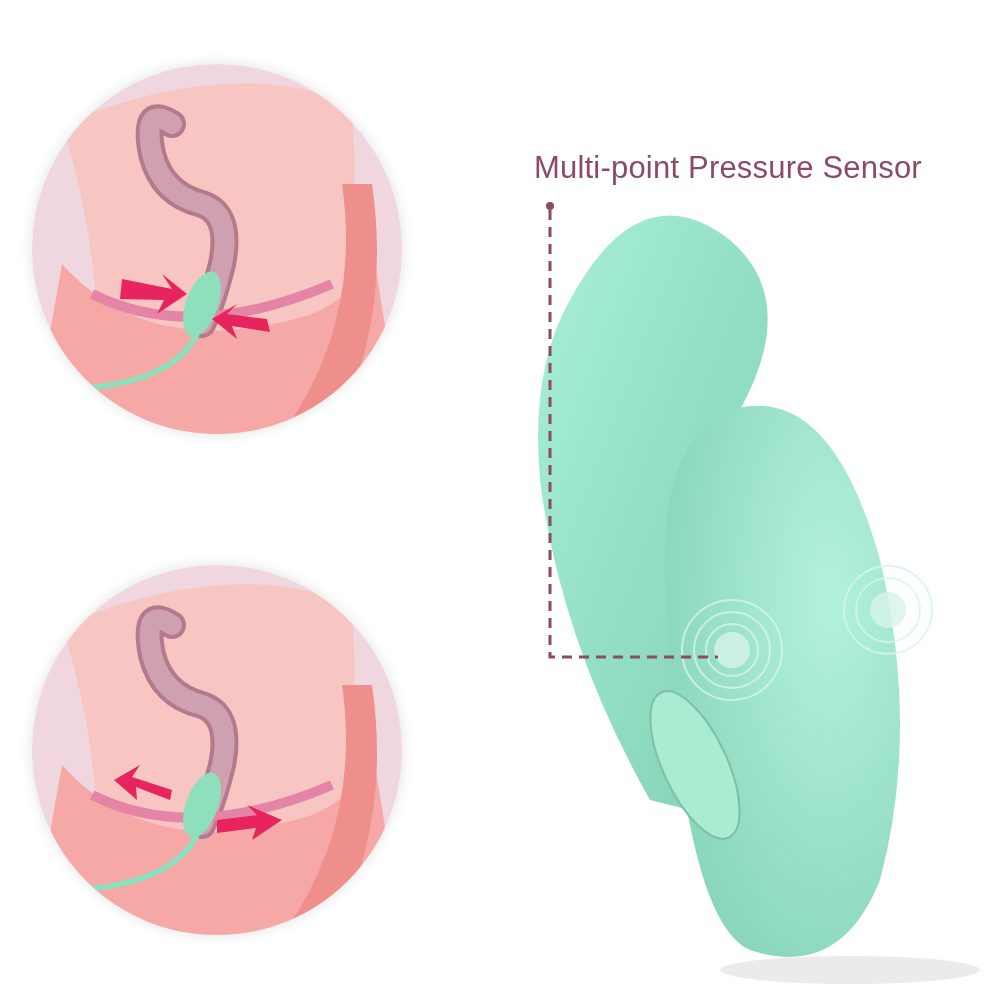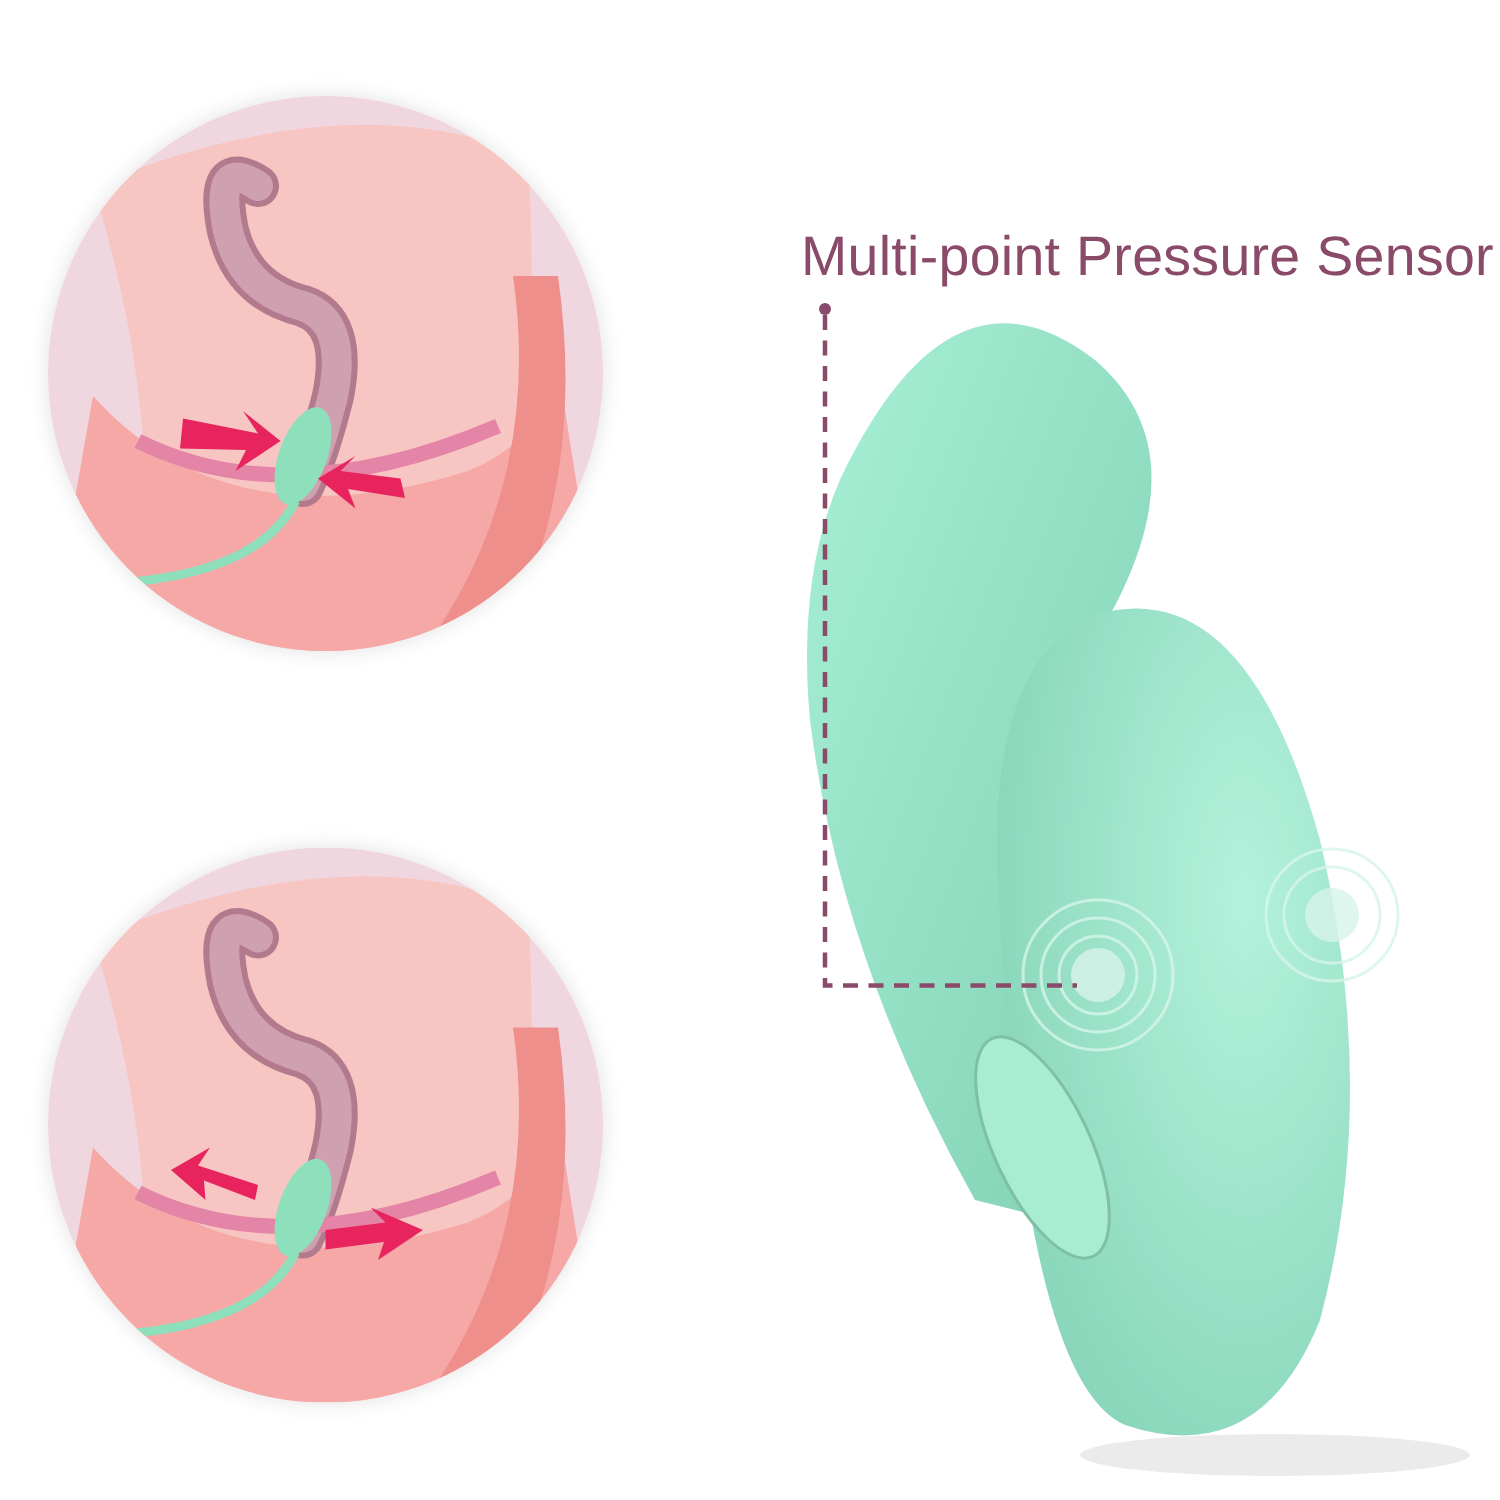--- a/index.html
+++ b/index.html
@@ -1,21 +1,21 @@
 <!DOCTYPE html>
 <html><head>
   <meta charset="utf-8">
   <style>
     html,body{margin:0;padding:0;}
     body{width:1000px;height:1000px;background:#ffffff;position:relative;overflow:hidden;font-family:"Liberation Sans",sans-serif;}
     .circle{position:absolute;border-radius:50%;background:#ffffff;box-shadow:0 0 14px rgba(0,0,0,0.12);overflow:hidden;}
     .circle svg{position:absolute;left:0;top:0;}
     #c1{left:32px;top:64px;width:370px;height:370px;}
     #c2{left:32px;top:565px;width:370px;height:370px;}
-    .label{position:absolute;left:534px;top:150px;font-size:37px;color:#8a4a6a;letter-spacing:0.2px;white-space:nowrap;}
+    .label{position:absolute;left:534px;top:150px;font-size:31px;color:#8a4a6a;letter-spacing:0.2px;white-space:nowrap;}
     .device{position:absolute;left:500px;top:180px;}
   </style>
 </head>
 <body>
 
 <div id="c1" class="circle">
   <svg width="370" height="370" viewBox="0 0 370 370">
     <rect width="370" height="370" fill="#f0d6de"></rect>
     <path d="M30 60 Q80 220 60 370 L300 370 Q330 200 320 40 Q200 -10 30 60Z" fill="#f8c6c2"></path>
     <path d="M30 200 Q120 300 280 250 Q330 230 340 180 L370 370 L0 370Z" fill="#f5a8a6"></path>

